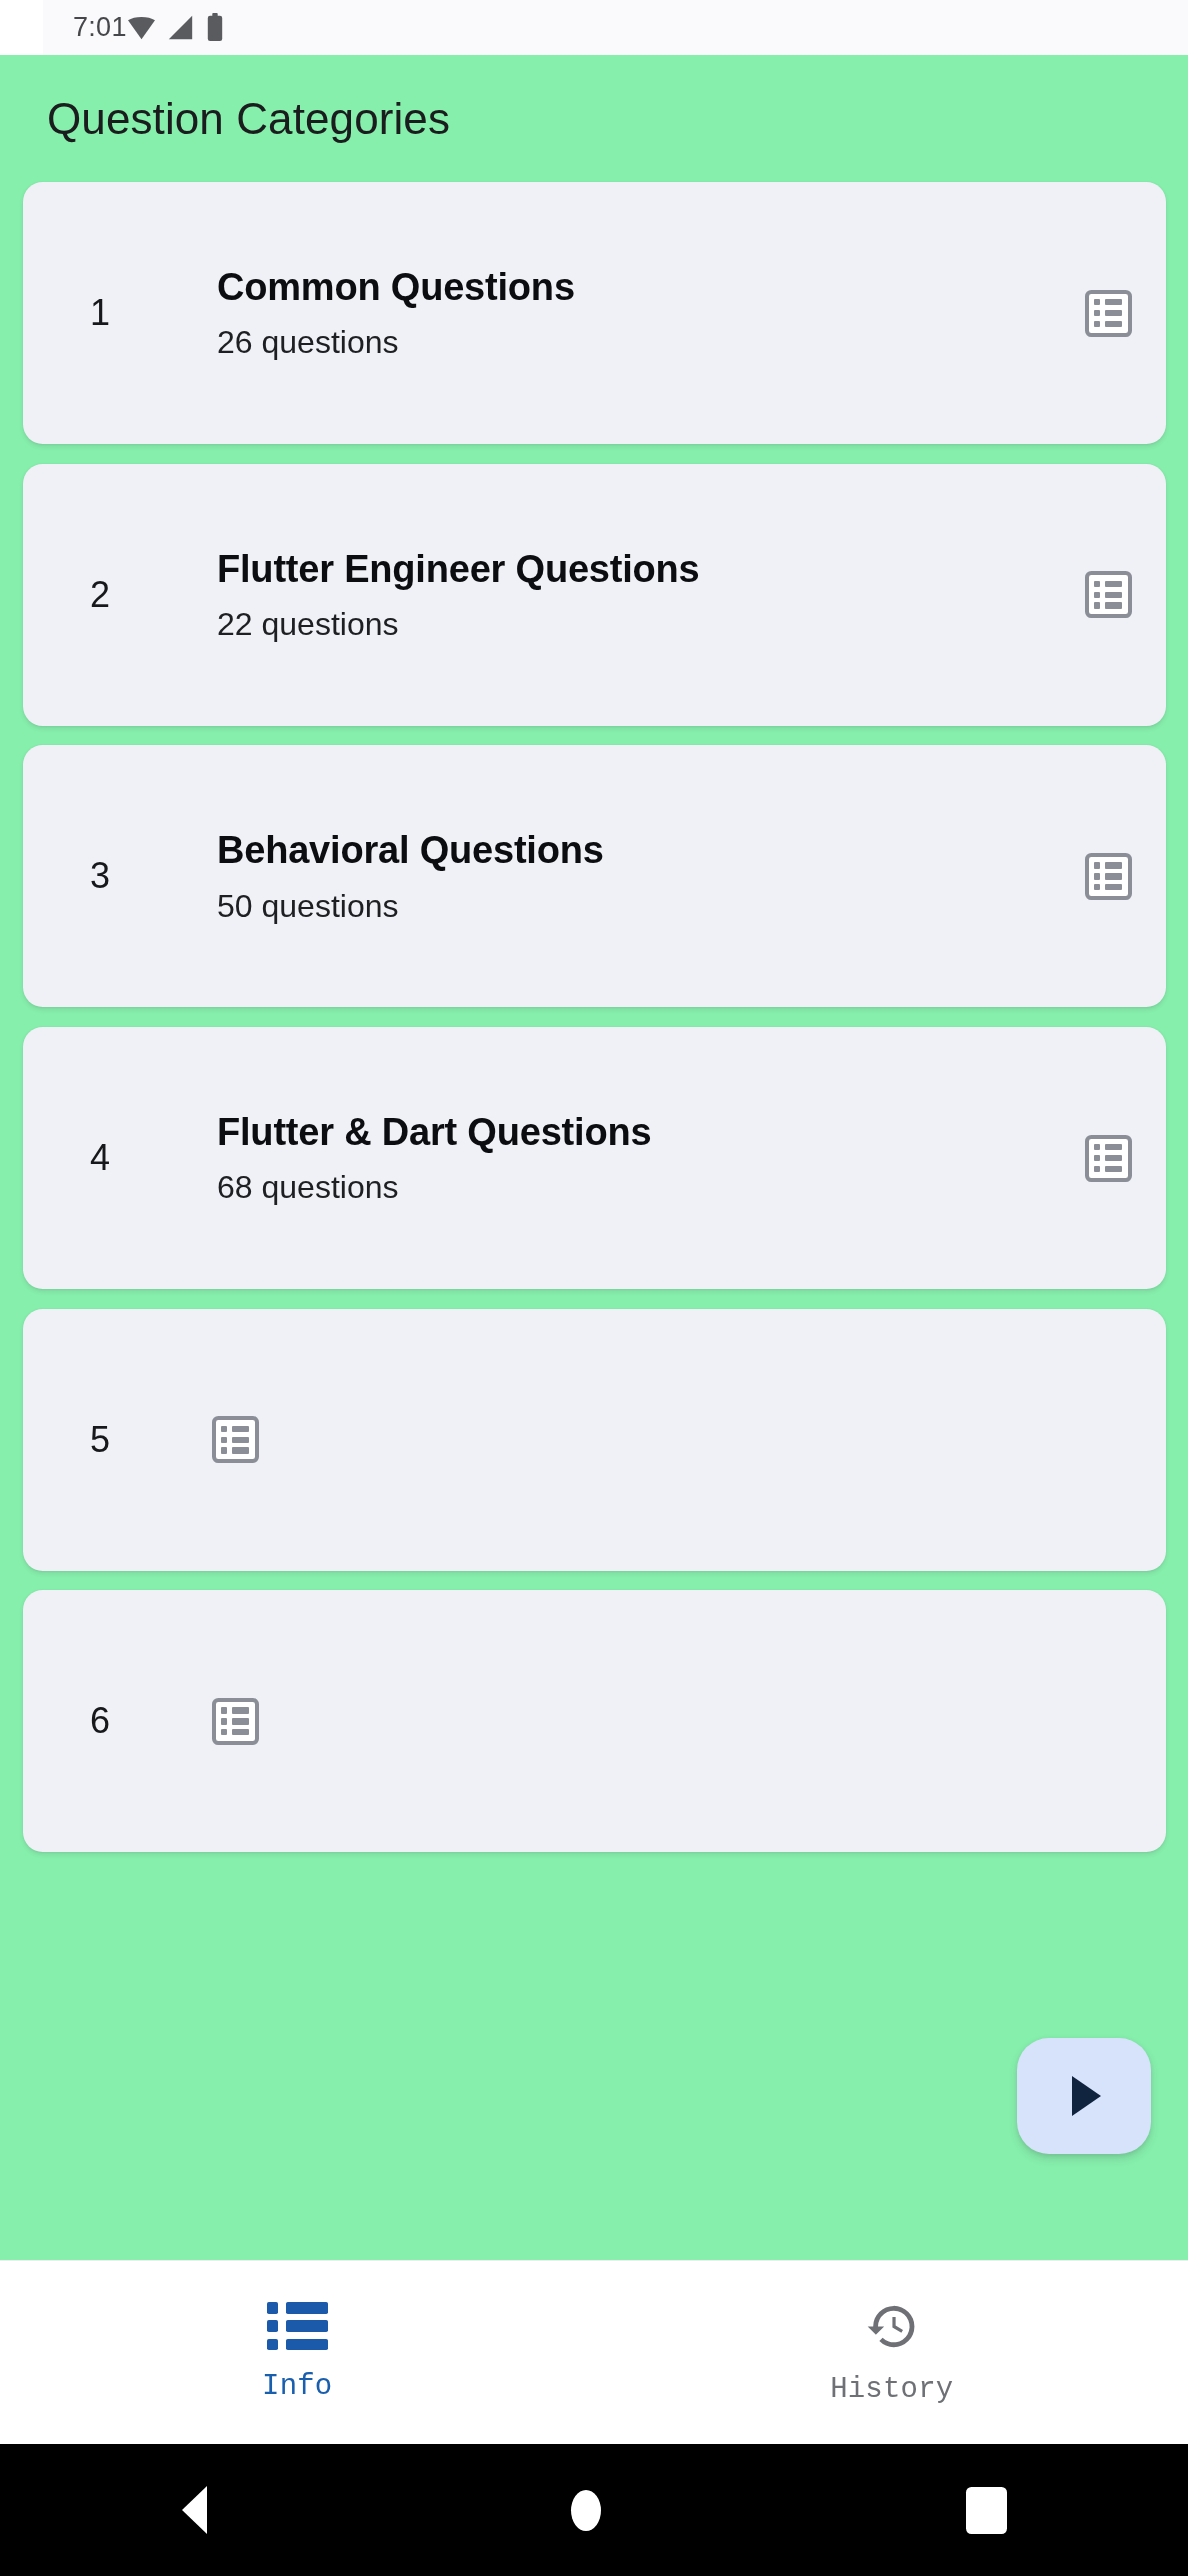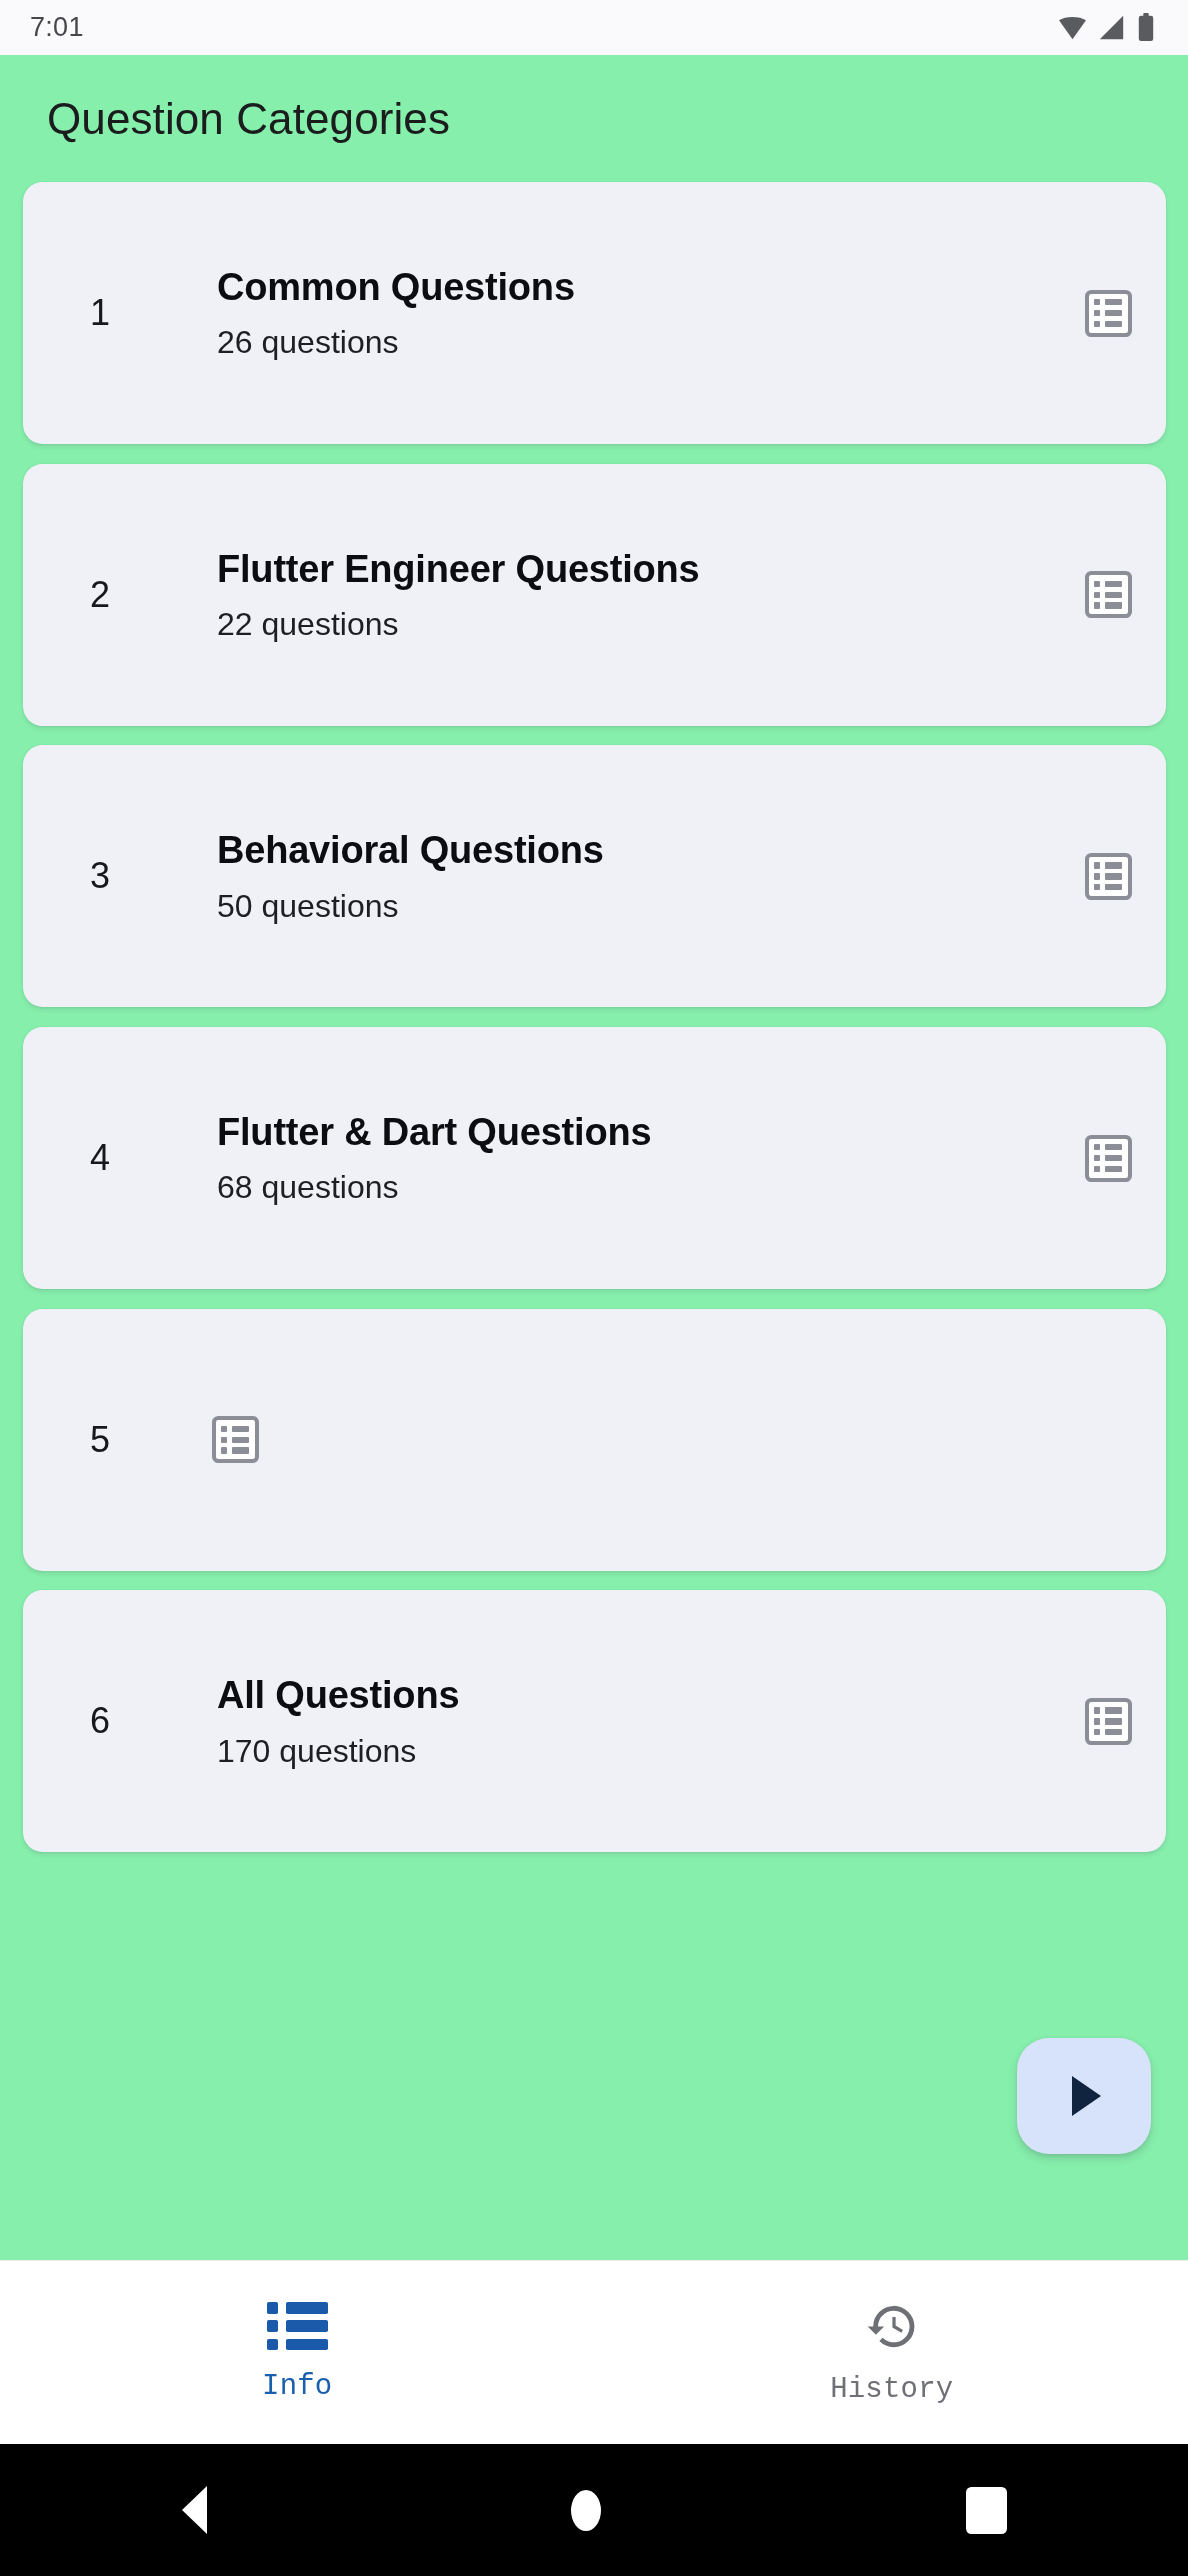--- a/index.html
+++ b/index.html
@@ -8,22 +8,23 @@
     font-family:"Liberation Sans", sans-serif;
     background:#FFFFFF;
     overflow:hidden;
   }
   .phone { position:relative; width:1189px; height:2576px; display:flex; flex-direction:column; }
 
   
   .statusbar {
     height:55px; flex:0 0 55px;
     background:#FAFAFC;
-    display:flex; align-items:center; justify-content:space-between;
+    display:flex; align-items:center; 
     padding:0 34px 0 30px;
+    margin-left:43px;
   }
   .status-time {
     font-size:27px; color:#46474B; letter-spacing:0.3px;
   }
   .status-icons { display:flex; align-items:center; gap:11.6px; }
 
   
   .body {
     flex:1 1 auto;
     background:#86efac;
@@ -284,24 +285,20 @@
             <div class="row">
                 <span class="dot"></span>
                 <span class="bar"></span>
               </div>
           </div>
         </div>
       </div>
 
       <div class="card">
         <div class="card-number">6</div>
-        <div class="card-text">
-          <div class="card-title">All Questions</div>
-          <div class="card-subtitle">170 questions</div>
-        </div>
         <div class="card-trailing">
           <div class="listalt">
             <div class="row">
                 <span class="dot"></span>
                 <span class="bar"></span>
               </div>
             <div class="row">
                 <span class="dot"></span>
                 <span class="bar"></span>
               </div>

